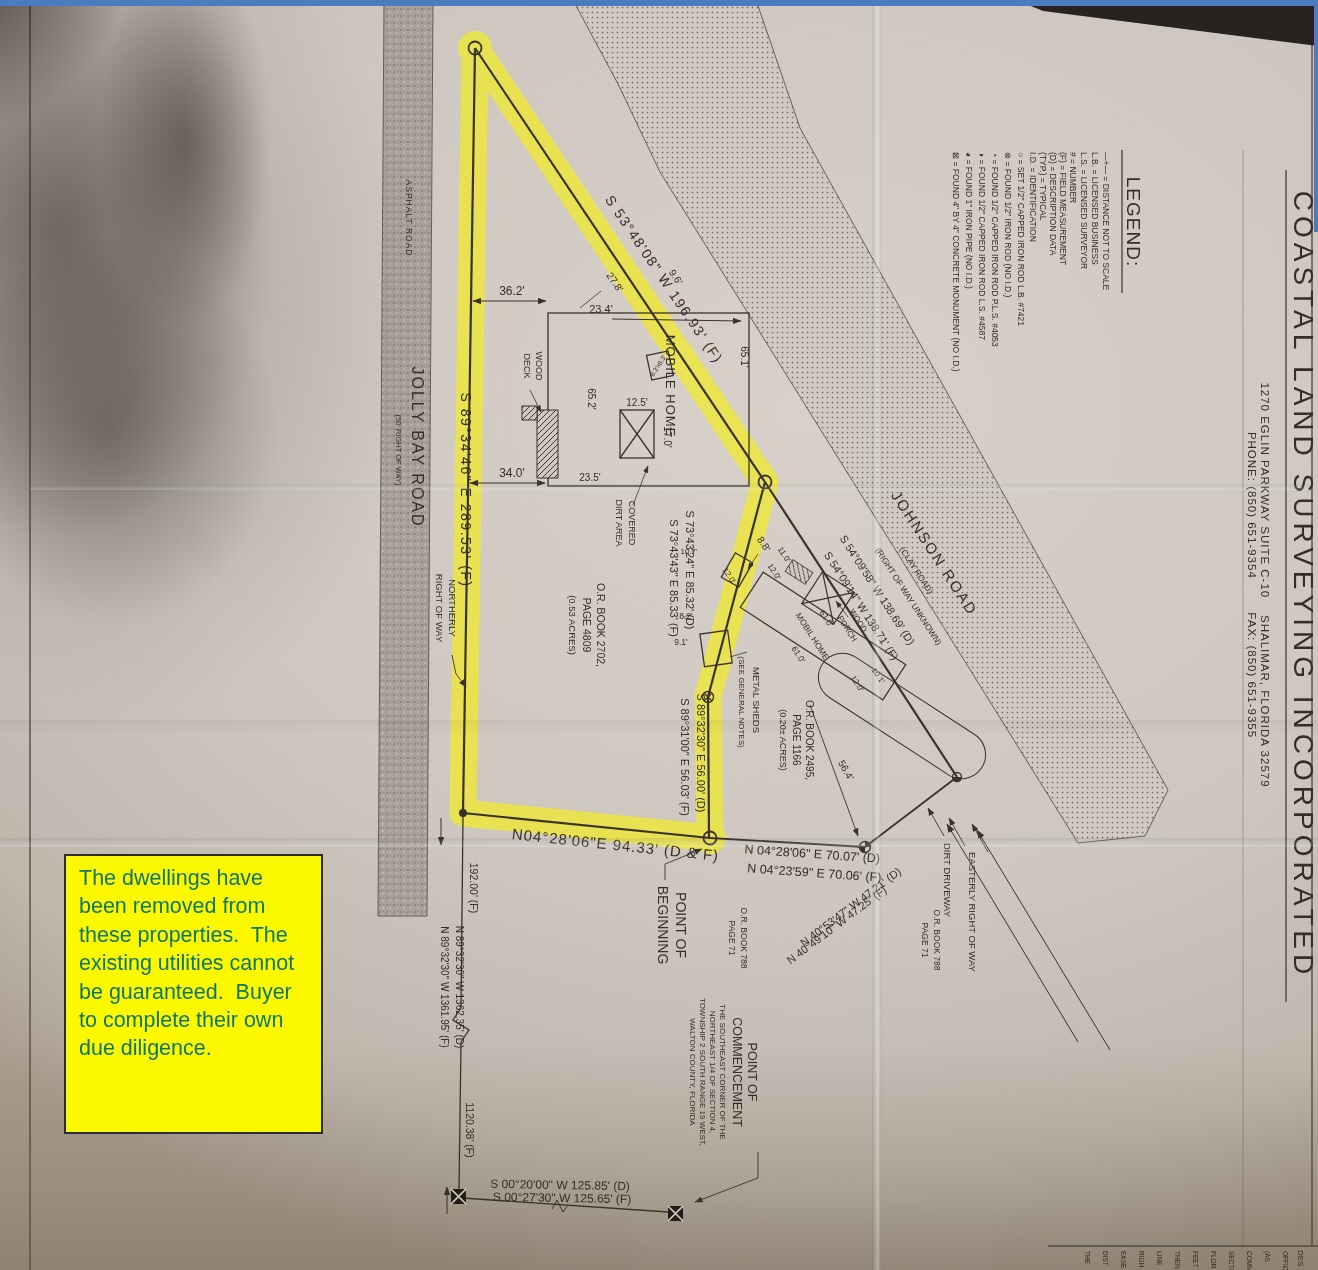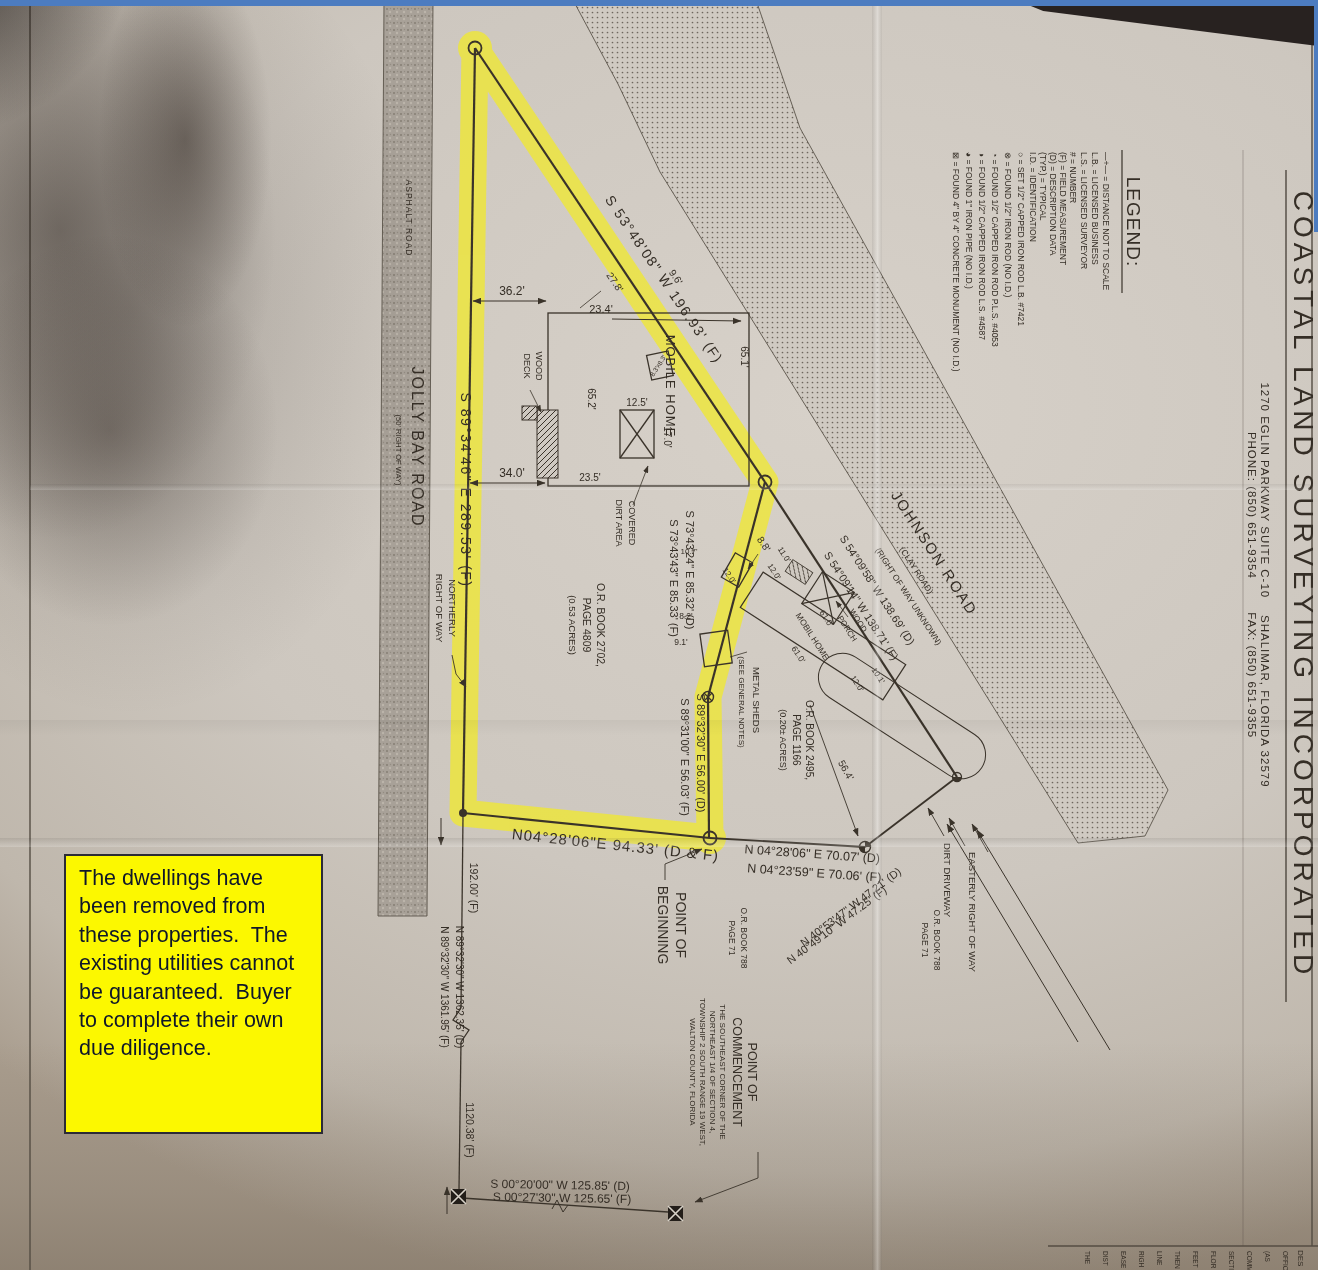--- a/index.html
+++ b/index.html
@@ -20,21 +20,21 @@
     radial-gradient(ellipse 300px 430px at 60px 230px, rgba(40,32,27,.48), rgba(40,32,27,0) 72%),
     radial-gradient(ellipse 430px 580px at 130px 310px, rgba(40,32,27,.22), rgba(40,32,27,0) 70%);}
   .crease-v{left:872px;top:0;width:10px;height:1270px;background:linear-gradient(to right, rgba(0,0,0,.07), rgba(255,255,255,.30) 55%, rgba(0,0,0,.06));}
   .crease-h1{left:30px;top:484px;width:1280px;height:6px;background:linear-gradient(to bottom, rgba(0,0,0,.06), rgba(255,255,255,.18));}
   .crease-h2{left:0;top:838px;width:1318px;height:9px;background:linear-gradient(to bottom, rgba(0,0,0,.08), rgba(255,255,255,.20));}
   .crease-h3{left:0;top:720px;width:1318px;height:16px;background:linear-gradient(to bottom, rgba(0,0,0,.045), rgba(0,0,0,0));}
   .strip-top{left:0;top:0;width:1318px;height:6px;background:#4c7cc0;}
   .strip-right{right:0;top:0;width:4px;height:232px;background:#4c7cc0;}
   .corner-tr{left:1016px;top:0;width:302px;height:46px;background:#282220;clip-path:polygon(0 0,100% 0,100% 100%,9% 24%);}
   .note-box{position:absolute;left:64px;top:854px;width:232px;height:258px;background:#fcf800;
-    border:2px solid #2b2b36;color:#0f172a;font-size:21.5px;line-height:1.32;padding:8px 10px 10px 13px;}
+    border:2px solid #2b2b36;color:#0f766e;font-size:21.5px;line-height:1.32;padding:8px 10px 10px 13px;}
 </style>
 </head>
 <body>
 
 <div class="stage">
 
 <svg class="plat" width="1318" height="1270" viewBox="0 0 1318 1270">
   <defs>
     <pattern id="dots" width="5" height="5" patternUnits="userSpaceOnUse">
       <rect width="5" height="5" fill="#d0cac2"></rect>

